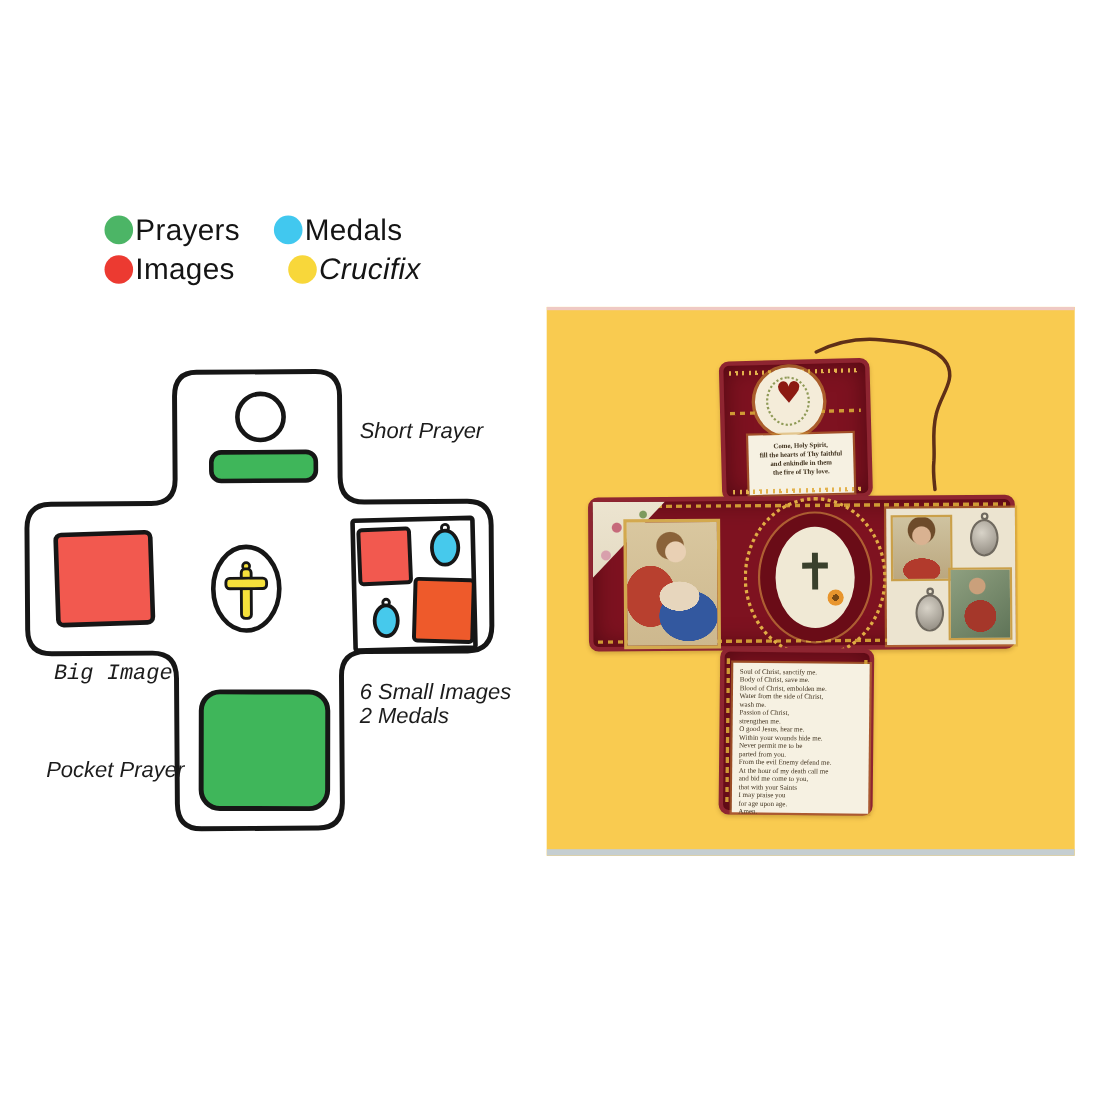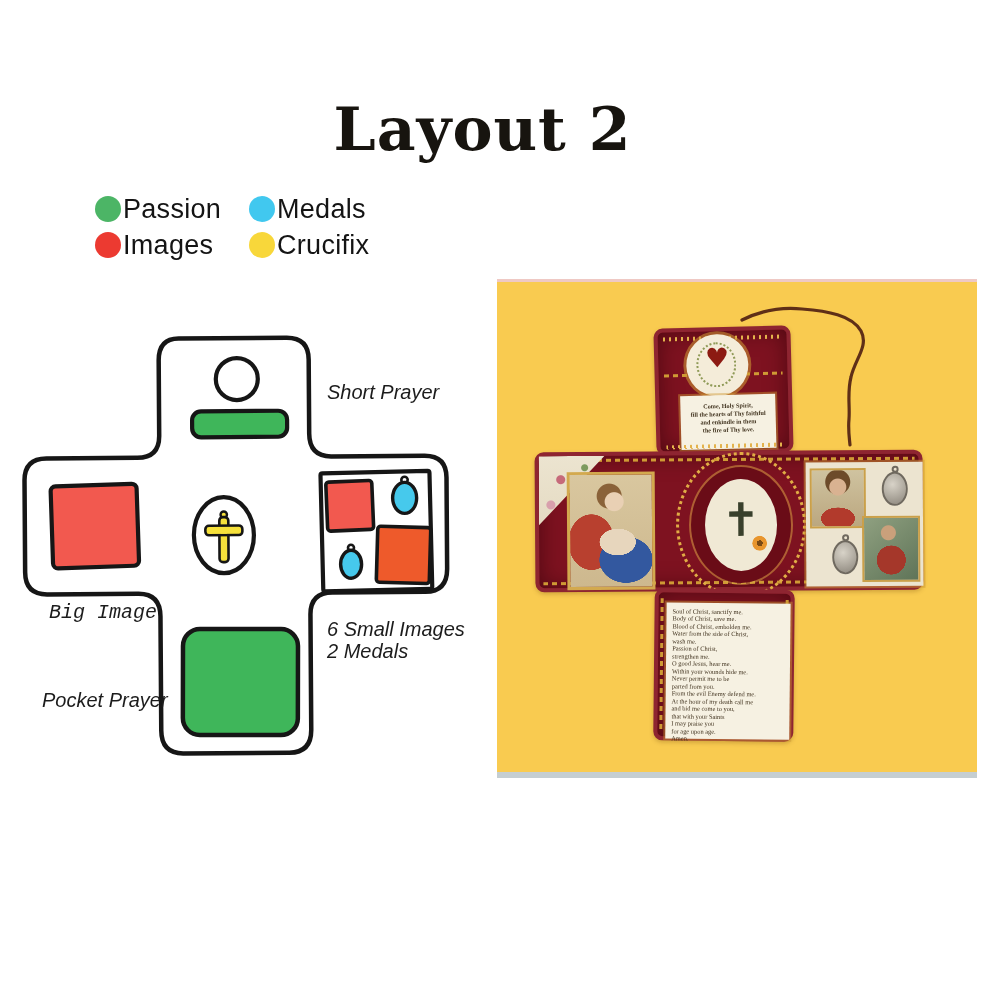--- a/index.html
+++ b/index.html
@@ -9,21 +9,21 @@
   
   .title { position:absolute; left:0; top:94px; width:965px; text-align:center;
            font-family:"DejaVu Serif", serif; font-weight:bold; font-size:60px;
            color:#17140f; letter-spacing:1px; }
 
   
   .legend-item { position:absolute; display:flex; align-items:center; height:30px; }
   .li-0 { left:95px;  top:194px; }
   .li-1 { left:95px;  top:230px; }
   .li-2 { left:249px; top:194px;text-align:center; }
-  .li-3 { left:249px; top:230px; }
+  .li-3 { left:262px; top:230px;font-style:italic; }
   .dot { width:26px; height:26px; border-radius:50%; margin-right:2px; flex:none; }
   .legend-label { font-size:27px; color:#141414; letter-spacing:0.3px; }
 
   
   .diagram { position:absolute; left:20px; top:330px; width:450px; height:440px; }
   .diagram svg { position:absolute; left:0; top:0; }
   .dlabel { position:absolute; font-style:italic; font-size:20px; color:#1c1c1c; white-space:nowrap; }
   .lbl-short  { left:307px; top:51px; }
   .lbl-big    { left:29px;  top:271px;font-family:Liberation Mono, monospace; }
   .lbl-small  { left:307px; top:288px; }
@@ -112,25 +112,24 @@
   .medal-loop { position:absolute; left:8px; top:-8px; width:7px; height:7px;
            border:2px solid #6f695f; border-radius:50%; background:transparent; }
 
   .cord-svg { position:absolute; left:0; top:0; pointer-events:none; }
 </style>
 </head>
 <body>
 
 <div class="canvas">
 
-  <h1 class="title">Layout 2</h1>
 
   <div class="legend-item li-0">
     <span class="dot" style="background-color: rgb(76, 181, 102);"></span>
-    <span class="legend-label">Passion</span>
+    <span class="legend-label">Prayers</span>
   </div>
   <div class="legend-item li-1">
     <span class="dot" style="background-color: rgb(236, 58, 49);"></span>
     <span class="legend-label">Images</span>
   </div>
   <div class="legend-item li-2">
     <span class="dot" style="background-color: rgb(65, 200, 239);"></span>
     <span class="legend-label">Medals</span>
   </div>
   <div class="legend-item li-3">

